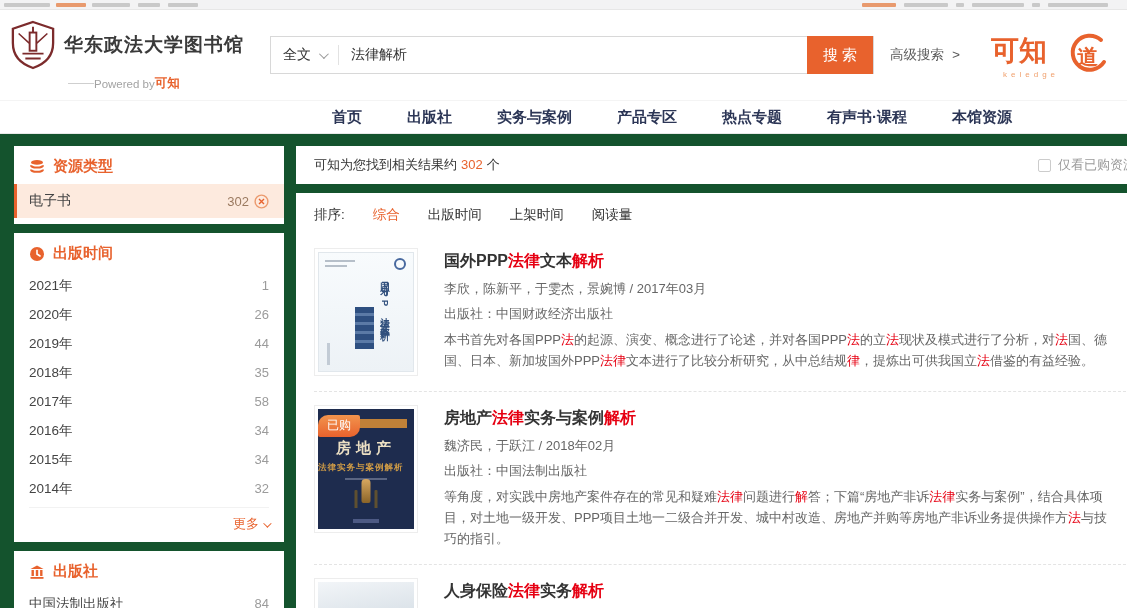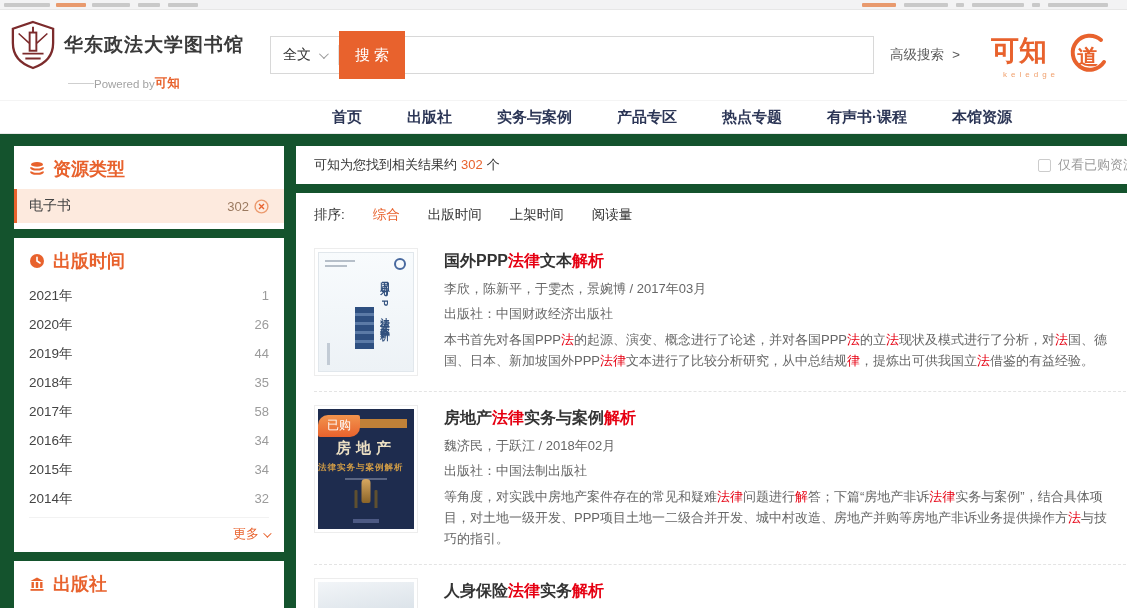--- a/index.html
+++ b/index.html
@@ -22,39 +22,39 @@
   .powered .pbrand { font-size:12.5px; font-weight:bold; color:#e8622d; }
 
   .searchbox { display:flex; align-items:center; width:604px; height:38px; background:#fff;
                border:1px solid #d8d8d8; margin-left:12px; }
   .scope { display:flex; align-items:center; gap:8px; padding:0 12px; font-size:14px; color:#333; cursor:pointer; white-space:nowrap; }
   .chev { width:7px; height:7px; border-right:1.5px solid #999; border-bottom:1.5px solid #999;
           transform:rotate(45deg) translateY(-2px); display:inline-block; }
   .vdivider { width:1px; height:20px; background:#e2e2e2; }
   .searchbox input { flex:1; border:none; outline:none; padding:0 12px; font-size:14px; color:#333;
                      font-family:"Liberation Sans", sans-serif; }
-  .search-btn { width:66px; height:48px; background:#e8622d; color:#fff; font-size:15px;
+  .search-btn { width:66px; height:38px; background:#e8622d; color:#fff; font-size:15px;
                 border:none; cursor:pointer; white-space:nowrap; flex:none; }
   .advanced { margin-left:16px; font-size:13.5px; color:#595959; cursor:pointer; white-space:nowrap;font-family:Liberation Mono, monospace; }
   .brandlogo { margin-left:auto; margin-right:6px; flex:none; }
 
   
   .navbar { height:34px; background:#fff; border-top:1px solid #f4f4f4; border-bottom:1px solid #e9e9e9;
             display:flex; align-items:center; gap:45px; padding-left:332px; }
   .nav-item { font-size:15px; font-weight:bold; color:#2c3656; cursor:pointer; white-space:nowrap; }
 
   
   .page { display:flex; align-items:flex-start; padding:12px 0 0 14px; }
   .card { background:#fff; }
 
   
   .sidebar { width:270px; flex:none; }
   .sidebar .card { margin-bottom:9px; }
   .sec-header { display:flex; align-items:center; gap:8px; padding:11px 15px 8px;
-                color:#e8622d; font-weight:bold; font-size:18px; }
+                color:#e8622d; font-weight:bold; font-size:15px; }
   .filter-row { display:flex; justify-content:space-between; align-items:center;
                 padding:8px 15px; font-size:14px; color:#444; cursor:pointer; }
   .filter-row.selected { background:#fdeade; border-left:3px solid #e8622d; padding-left:12px; }
   .filter-row.selected .cntwrap { display:flex; align-items:center; gap:5px; color:#9b7a60; font-size:13px; }
   .list-row { display:flex; justify-content:space-between; align-items:center;
               padding:5.5px 15px; font-size:13.5px; color:#444; cursor:pointer; }
   .list-row .cnt { color:#9b9b9b; font-size:13px; }
   .more-row { margin:4px 15px 0; border-top:1px solid #f2f2f2; padding:7px 0 9px; text-align:right;
               color:#e8622d; font-size:13px; cursor:pointer; }
   .more-row .chev { border-color:#e8622d; width:6px; height:6px; margin-left:4px; }
@@ -159,20 +159,21 @@
         <span class="pbrand">可知</span>
       </div>
     </div>
 
     <div class="searchbox">
       <div class="scope">
         <span>全文</span>
         <span class="chev"></span>
       </div>
       <div class="vdivider"></div>
+      <input type="text" value="法律解析" style="">
       <button class="search-btn">搜 索</button>
     </div>
 
     <div class="advanced">高级搜索 &gt;</div>
 
     <div class="brandlogo">
       <svg width="118" height="54" viewBox="0 0 118 54">
         <text x="2" y="32" font-size="28" font-weight="bold" fill="#e8622d" font-family="Liberation Sans, sans-serif">可知</text>
         <path d="M 112 12 a 17 17 0 1 0 3 22" fill="none" stroke="#e8622d" stroke-width="4" stroke-linecap="round"></path>
         <text x="88" y="36" font-size="21" font-weight="bold" fill="#e8622d" font-family="Liberation Sans, sans-serif">道</text>

